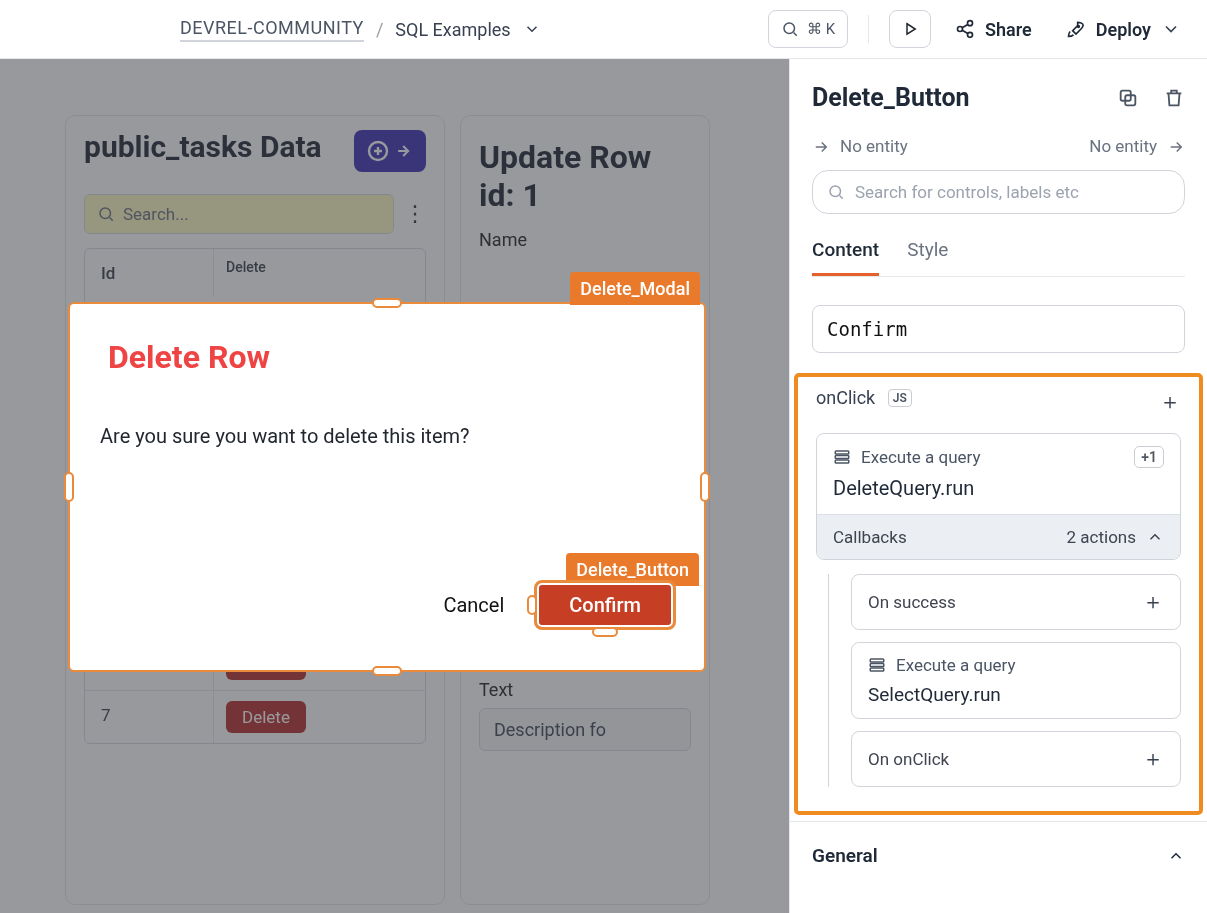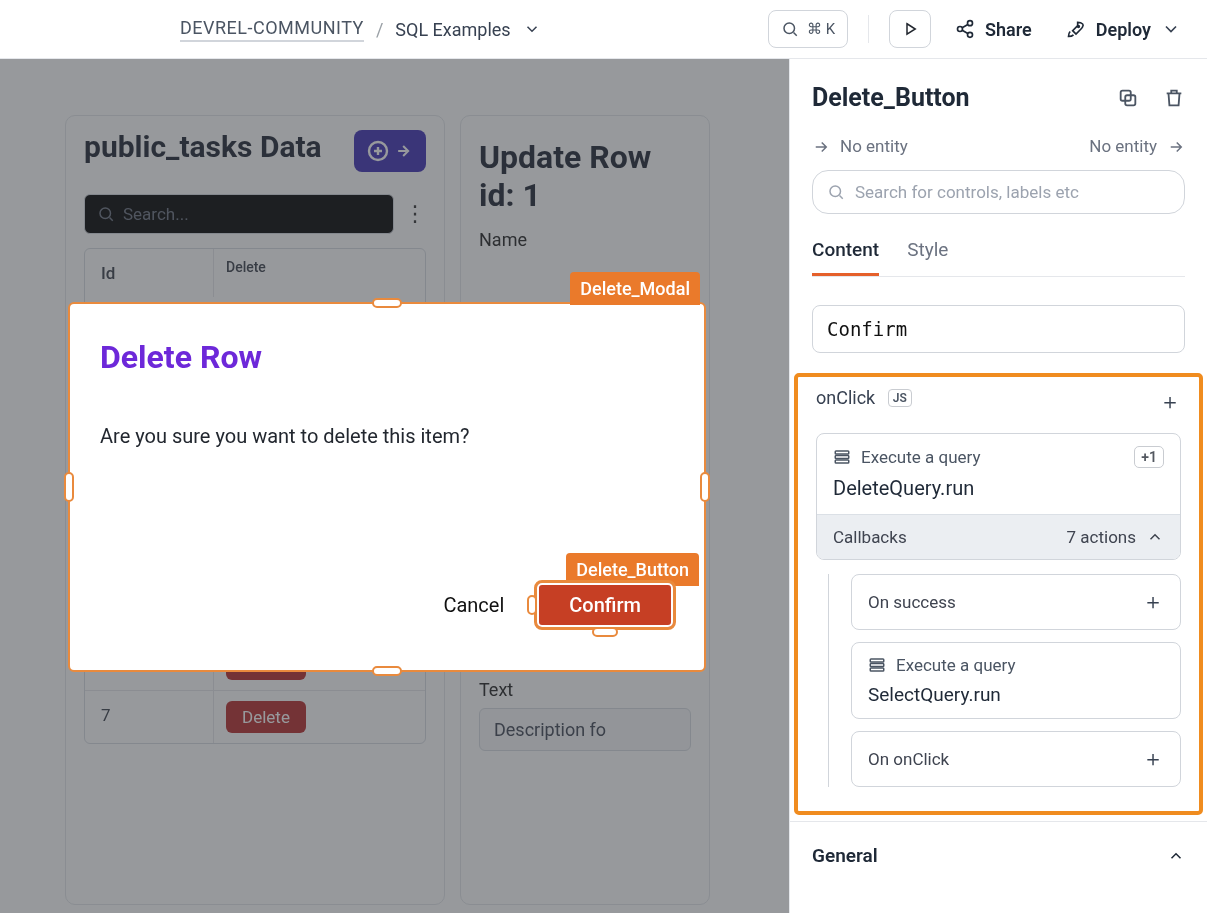--- a/index.html
+++ b/index.html
@@ -136,21 +136,21 @@
   }
   .srch-row {
     display: flex;
     align-items: center;
     gap: 10px;
     margin-top: 22px;
   }
   .search-input {
     flex: 1;
     border: 1px solid #d8dce2;
-    background: #000000;
+    background: #fef9c3;
     border-radius: 6px;
     height: 40px;
     display: flex;
     align-items: center;
     gap: 8px;
     padding: 0 12px;
     color: #6b7280;
     font-size: 17px;
   }
   .more-dots { color: #333; font-size: 22px; line-height: 1; }
@@ -238,24 +238,24 @@
     position: absolute;
     background: #fff;
     border: 2px solid #e98a3d;
     border-radius: 5px;
   }
   .h-top { left: 50%; top: -6px; width: 30px; height: 10px; margin-left: -15px; }
   .h-bottom { left: 50%; bottom: -6px; width: 30px; height: 10px; margin-left: -15px; }
   .h-left { top: 50%; left: -6px; width: 10px; height: 30px; margin-top: -15px; }
   .h-right { top: 50%; right: -6px; width: 10px; height: 30px; margin-top: -15px; }
   .modal h1 {
-    margin: 0 0 48px;
+    margin: 0 8px 48px;
     font-size: 32px;
     font-weight: 700;
-    color: #6d28d9;
+    color: #ef4444;
   }
   .modal p {
     margin: 0;
     font-size: 20px;
     color: #22272f;
   }
   .modal-actions {
     position: absolute;
     right: 28px;
     bottom: 40px;
@@ -655,21 +655,21 @@
                   </svg>
                 <span>Execute a query</span>
               </span>
               <span class="badge-plus1">+1</span>
             </div>
             <div class="ac-query">DeleteQuery.run</div>
           </div>
           <div class="callbacks-bar">
             <span>Callbacks</span>
             <span style="display:flex;align-items:center;gap:10px">
-              <span>7 actions</span>
+              <span>2 actions</span>
               <svg class="ic" viewBox="0 0 24 24">
                   <path d="M6 15l6-6 6 6"></path>
                 </svg>
             </span>
           </div>
         </div>
 
         <div class="tree-indent">
           <div class="cb-card">
             <div class="cb-row">

